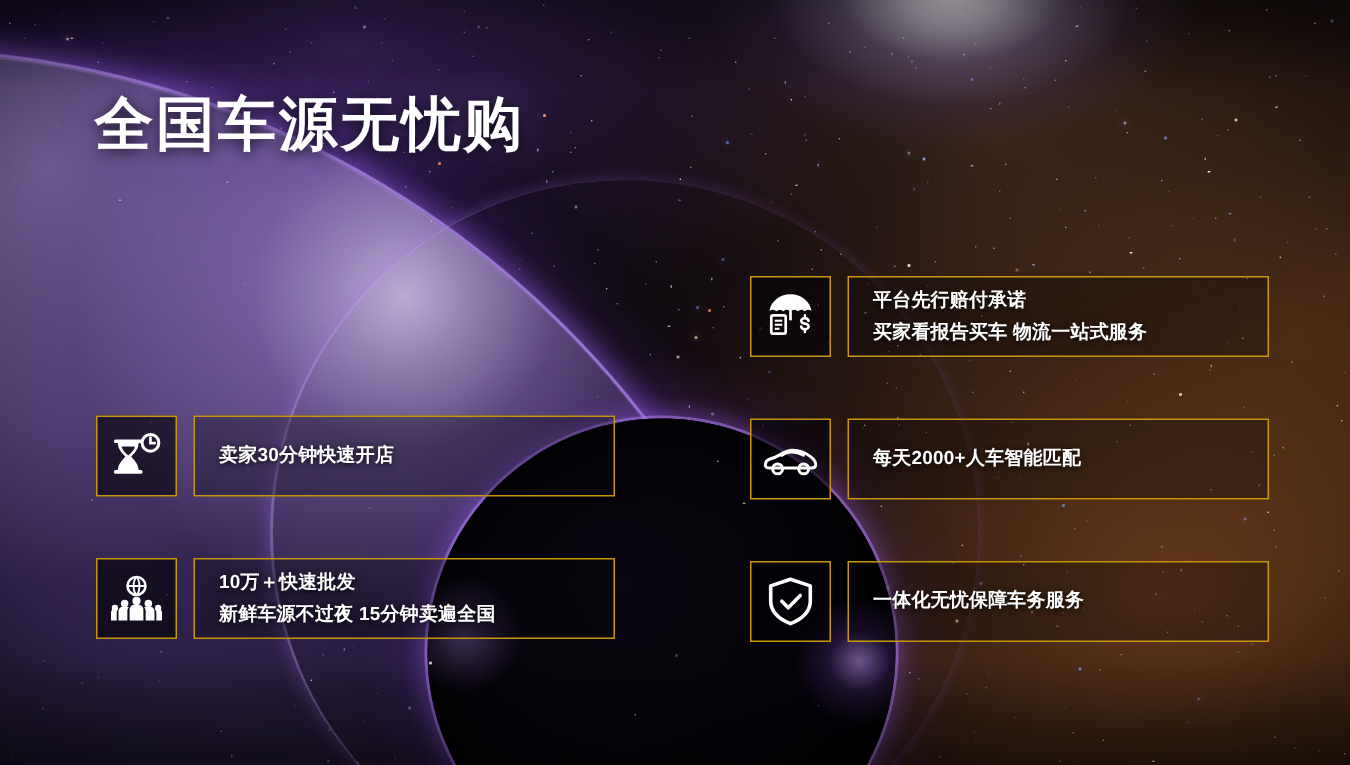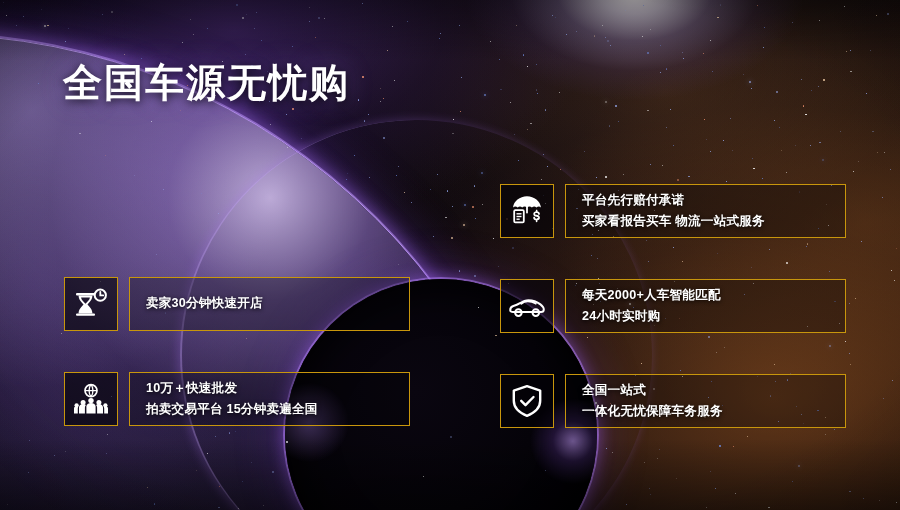--- a/index.html
+++ b/index.html
@@ -606,21 +606,21 @@
                 <path d="M0 30.6v-5.1c0-1.6 1.1-2.6 2.6-2.6.7 0 1.3.2 1.8.5-.4.6-.6 1.3-.6 2.1v5.1z"></path>
                 <circle cx="31.4" cy="22.3" r="2.1"></circle>
                 <path d="M34 30.6v-5.1c0-1.6-1.1-2.6-2.6-2.6-.7 0-1.3.2-1.8.5.4.6.6 1.3.6 2.1v5.1z"></path>
               </g>
             </g>
           </svg>
         </span>
       </div>
       <div class="label-box">
         <div class="line">10万＋快速批发</div>
-        <div class="line">拍卖交易平台 15分钟卖遍全国</div>
+        <div class="line">新鲜车源不过夜 15分钟卖遍全国</div>
       </div>
     </div>
 
     <div class="feature col-right" id="feature-compensation">
       <div class="icon-box">
         <span>
           <svg width="36" height="32" viewBox="0 0 36 32" aria-hidden="true">
             <g class="ic">
               <path d="M18 1.2c7.3 0 13.3 5 14 11.2-1.5-1.3-3.1-1.2-4.6.1-1.4-1.4-3-1.4-4.5 0-1.5-1.4-3.2-1.4-4.9 0-1.6-1.4-3.3-1.4-4.8 0-1.5-1.4-3.1-1.4-4.5 0-1.5-1.3-3.1-1.4-4.7-.1C4.7 6.2 10.7 1.2 18 1.2z"></path>
               <rect x="17.1" y="11" width="1.8" height="7.6" rx=".8"></rect>
@@ -651,35 +651,33 @@
               <path d="M2.2 18.2c0-2.2 1.1-3.6 3.1-4.2 2.3-.7 4.1-1.3 6.2-2.6 2.6-1.6 5.2-3.2 9-3.2 4.6 0 8.9 1.9 11.9 4.2 2.4 1.9 3.4 3.3 3.4 5.1 0 1.6-1.1 2.5-2.8 2.5H5c-1.7 0-2.8-.8-2.8-1.8z"></path>
               <path d="M13.2 11.6c1.6-1.3 4-2.3 6.6-2.3 2.9 0 5.7.9 7.9 2.2"></path>
               <circle cx="10.4" cy="20.6" r="3.3"></circle>
               <circle cx="27.8" cy="20.6" r="3.3"></circle>
             </g>
           </svg>
         </span>
       </div>
       <div class="label-box">
         <div class="line">每天2000+人车智能匹配</div>
-        <div class="line">24小时实时购</div>
       </div>
     </div>
 
     <div class="feature col-right" id="feature-one-stop">
       <div class="icon-box">
         <span>
           <svg width="32" height="34" viewBox="0 0 32 34" aria-hidden="true">
             <g fill="none" stroke="#ffffff" stroke-width="2.4" stroke-linejoin="round" stroke-linecap="round">
               <path d="M16 2.2 2.8 6.6v10.1c0 6.6 5 11.8 13.2 15.1 8.2-3.3 13.2-8.5 13.2-15.1V6.6z"></path>
               <path d="M10.2 16.8l4.3 4.4 8-8.2"></path>
             </g>
           </svg>
         </span>
       </div>
       <div class="label-box">
-        <div class="line">全国一站式</div>
         <div class="line">一体化无忧保障车务服务</div>
       </div>
     </div>
 
   </div>
 </div>
 
 </body></html>

